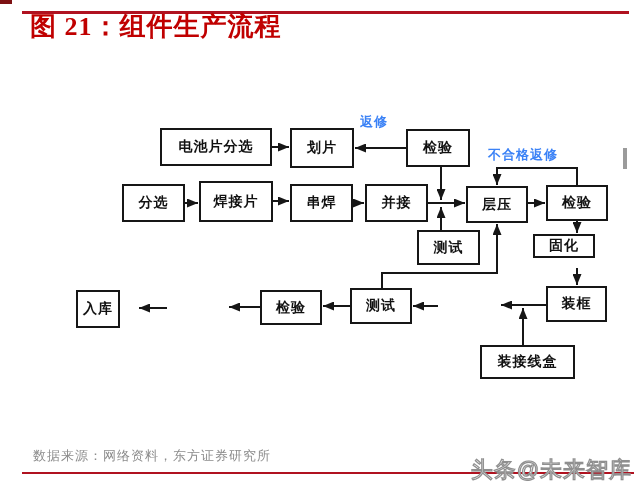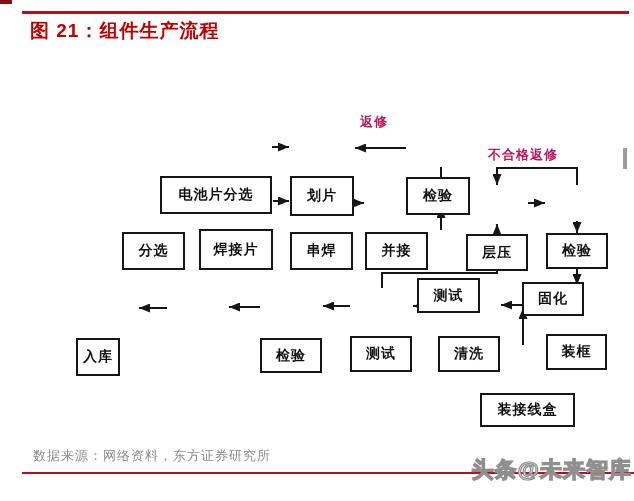--- a/index.html
+++ b/index.html
@@ -8,50 +8,50 @@
     background:#ffffff;
     font-family:"Liberation Sans","DejaVu Sans",sans-serif;
   }
   .stage { position:absolute; left:0; top:0; width:634px; height:501px; }
 
   .corner-mark { position:absolute; left:0; top:0; width:12px; height:4px; background:#7d1113; }
   .rule-top    { position:absolute; left:22px; top:11px;  width:607px; height:3px; background:var(--rule_red,#b01220); }
   .rule-bottom { position:absolute; left:22px; top:472px; width:612px; height:2px; background:var(--rule_red,#b01220); }
 
   .fig-title {
-    position:absolute; left:30px; top:18px;
-    font-size:19px; font-weight:bold; letter-spacing:1px;
+    position:absolute; left:30px; top:9px;
+    font-size:26px; font-weight:bold; letter-spacing:1px;
     color:var(--accent_red,#c00000);
+    font-family:Liberation Serif, serif;
   }
 
   .node {
     position:absolute; box-sizing:border-box;
     border:2px solid #161616; background:#ffffff;
     display:flex; align-items:center; justify-content:center;
     font-size:14px; font-weight:bold; color:#111; letter-spacing:1px;
     white-space:nowrap;
-    margin-top:48px;
   }
 
   .edge-label {
-    position:absolute; font-size:13px; font-weight:bold; color:#be185d;
+    position:absolute; font-size:13px; font-weight:bold; color:#3b82f6;
     letter-spacing:1px; white-space:nowrap;
   }
 
   .connectors { position:absolute; left:0; top:0; pointer-events:none; }
   .connectors line, .connectors polyline { stroke:#161616; stroke-width:2; fill:none; }
 
   .source-line {
     position:absolute; left:33px; top:447px;
     font-size:13px; color:#8c8c8c; letter-spacing:1px;
   }
 
   .watermark {
     position:absolute; right:2px; top:455px;
-    font-size:22px; font-weight:bold; letter-spacing:1px;
+    font-size:22px; font-weight:normal; letter-spacing:1px;
     color:#ffffff; -webkit-text-stroke:1.2px #8f8f8f;
     text-shadow:0 0 1px #9a9a9a; z-index:5;
   }
 
   .gray-artifact { position:absolute; left:623px; top:148px; width:4px; height:21px; background:#9b9b9b; }
 </style>
 </head>
 <body>
 
 <div class="stage">
@@ -93,26 +93,25 @@
   <div class="node" style="left:406px;top:129px;width:64px;height:38px">检验</div>
 
   <div class="node" style="left:122px;top:184px;width:63px;height:38px">分选</div>
   <div class="node" style="left:199px;top:181px;width:74px;height:41px">焊接片</div>
   <div class="node" style="left:290px;top:184px;width:63px;height:38px">串焊</div>
   <div class="node" style="left:365px;top:184px;width:63px;height:38px">并接</div>
   <div class="node" style="left:466px;top:186px;width:62px;height:37px">层压</div>
   <div class="node" style="left:546px;top:185px;width:62px;height:36px">检验</div>
 
   <div class="node" style="left:417px;top:230px;width:63px;height:35px">测试</div>
-  <div class="node" style="left:522px;top:234px;width:62px;height:34px">固化</div>
+  <div class="node" style="left:533px;top:234px;width:62px;height:24px">固化</div>
 
   <div class="node" style="left:76px;top:290px;width:44px;height:38px">入库</div>
   <div class="node" style="left:260px;top:290px;width:62px;height:35px">检验</div>
   <div class="node" style="left:350px;top:288px;width:62px;height:36px">测试</div>
-  <div class="node" style="left:438px;top:288px;width:62px;height:36px">清洗</div>
   <div class="node" style="left:546px;top:286px;width:61px;height:36px">装框</div>
 
   <div class="node" style="left:480px;top:345px;width:95px;height:34px">装接线盒</div>
 
   <div class="edge-label" style="left:360px;top:113px">返修</div>
   <div class="edge-label" style="left:488px;top:146px">不合格返修</div>
 
   <div class="gray-artifact"></div>
 
   <div class="source-line">数据来源：网络资料，东方证券研究所</div>

